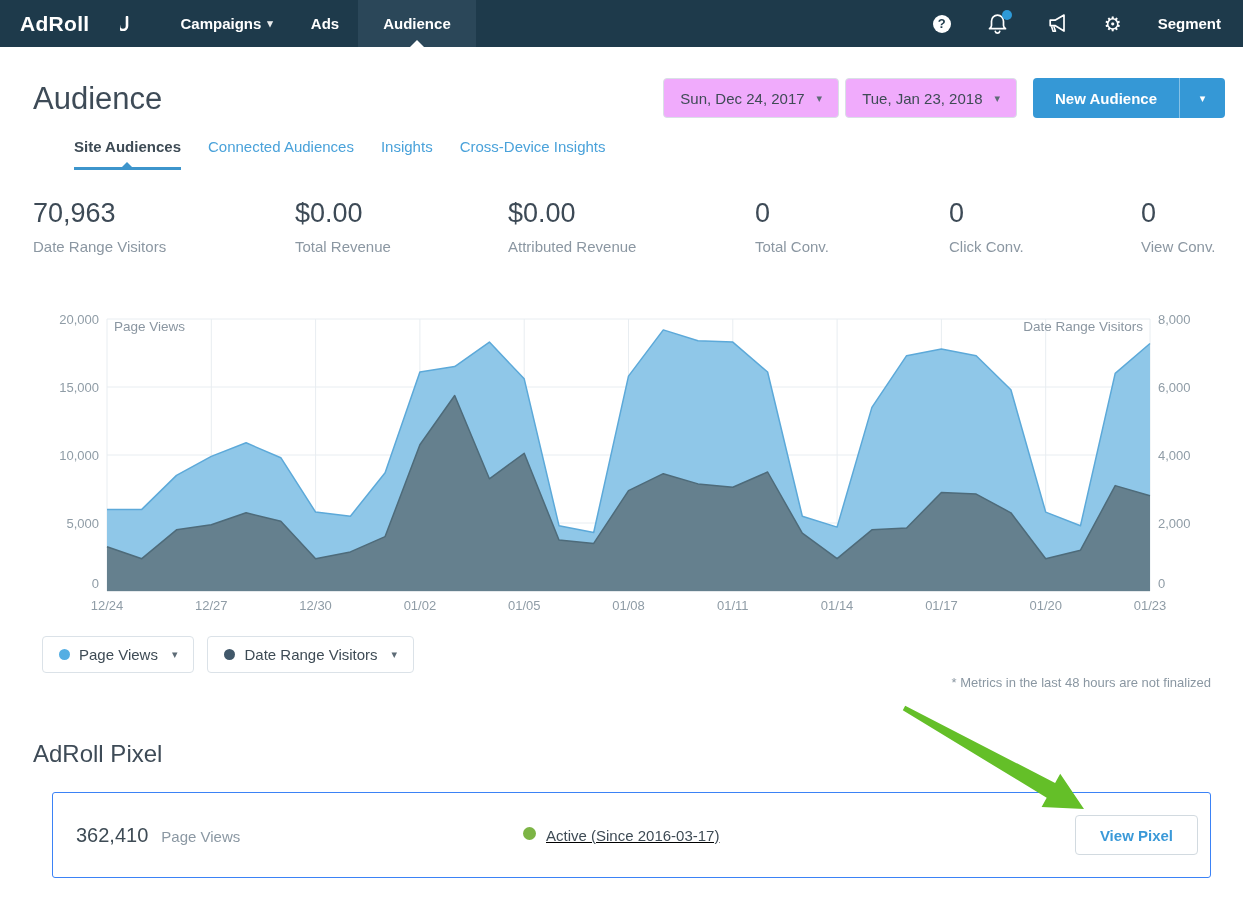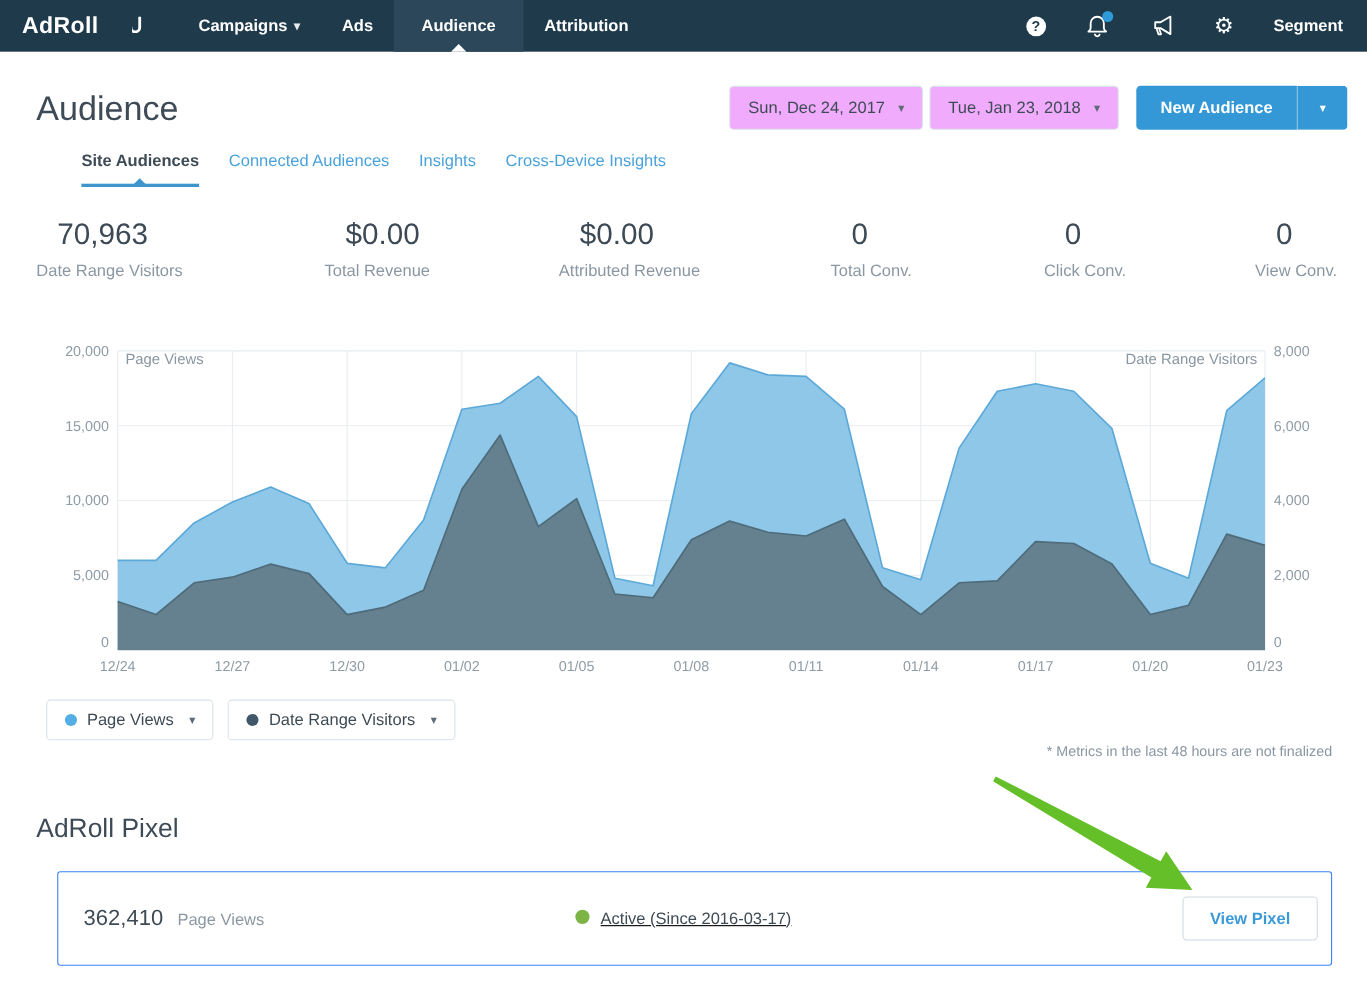--- a/index.html
+++ b/index.html
@@ -43,21 +43,21 @@
   .tabs { position:absolute; top:138px; left:30px; right:0; display:flex; gap:27px; }
   .tab { position:relative; font-size:15px; color:#4aa2da; padding-bottom:15px; cursor:pointer; }
   .tab.active { color:#3e4b55; font-weight:bold;margin-left:44px; }
   .tab.active::after { content:""; position:absolute; left:0; right:0; bottom:0; height:3px; background:#3d95cc; }
   .tab.active::before { content:""; position:absolute; left:50%; margin-left:-6px; bottom:2px;
               border-left:6px solid transparent; border-right:6px solid transparent; border-bottom:6px solid #3d95cc; }
 
   
   .stats { position:absolute; top:198px; left:0; width:1243px; padding-left:33px; display:grid;
            grid-template-columns:262px 213px 247px 194px 192px 1fr; }
-  .stat-value { font-size:27px; color:#3d4a56;margin-left:19px; }
+  .stat-value { font-size:27px; color:#3d4a56; }
   .stat-label { font-size:15px; color:#8b97a2; margin-top:9px; }
 
   
   .chart-wrap { position:absolute; top:310px; left:0; width:1243px; height:312px; }
   .tick { font-size:13px; fill:#8f9ca6; font-family:"Liberation Sans", sans-serif; }
   .axis-title { font-size:13.5px; fill:#8a96a1; font-family:"Liberation Sans", sans-serif; }
 
   .legend-row { position:absolute; top:636px; left:42px; display:flex; gap:13px; }
   .legend-btn { height:37px; background:#fff; border:1px solid #dbe2e8; border-radius:4px; display:flex;
                 align-items:center; padding:0 16px; font-size:15px; color:#3e4b55; cursor:pointer; }
@@ -96,23 +96,20 @@
     <div class="nav-items">
       <div class="nav-item">
         <span>Campaigns</span>
         <span class="caret">▾</span>
       </div>
       <div class="nav-item">
         <span>Ads</span>
       </div>
       <div class="nav-item active">
         <span>Audience</span>
-      </div>
-      <div class="nav-item">
-        <span>Attribution</span>
       </div>
     </div>
     <div class="nav-right">
       <div class="icon-btn">
         <span class="help-circle">?</span>
       </div>
       <div class="icon-btn">
         <svg width="21" height="22" viewBox="0 0 21 22">
           <path d="M10.5 2.2a6 6 0 0 0-6 6v4.2c0 1.3-.9 2.4-2 3.3h16c-1.1-.9-2-2-2-3.3V8.2a6 6 0 0 0-6-6z" fill="none" stroke="#fff" stroke-width="1.7" stroke-linejoin="round"></path>
           <path d="M8.3 18.4a2.3 2.3 0 0 0 4.4 0" fill="none" stroke="#fff" stroke-width="1.7" stroke-linecap="round"></path>

